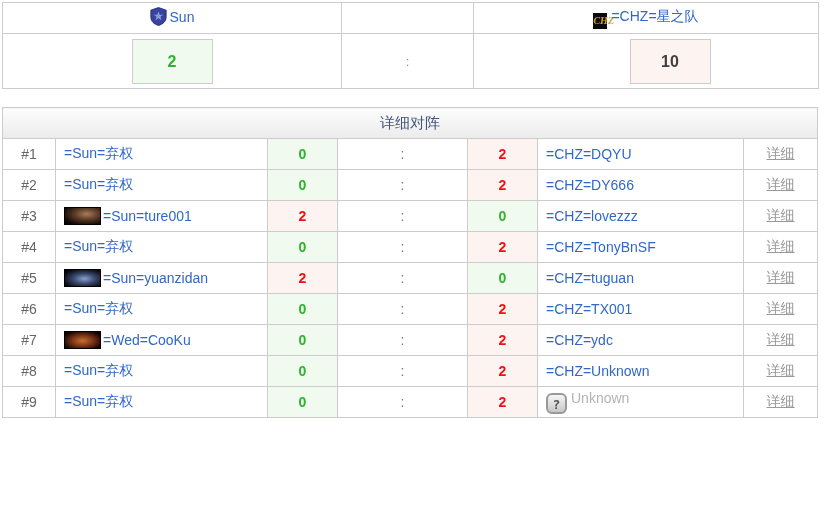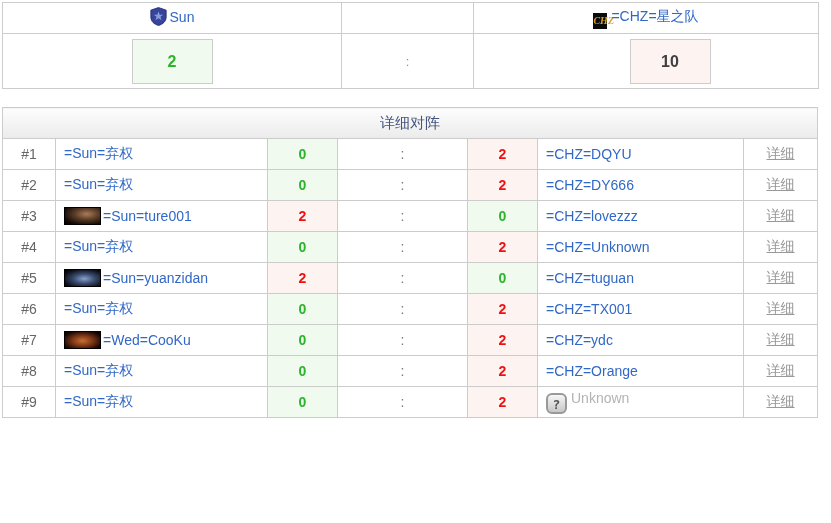--- a/index.html
+++ b/index.html
@@ -155,21 +155,21 @@
       <td class="p-cell"><a class="player-link">=CHZ=lovezzz</a></td>
       <td class="det-cell"><a class="detail-link">详细</a></td>
     </tr>
 
     <tr>
       <td class="num-cell">#4</td>
       <td class="p-cell"><a class="player-link">=Sun=弃权</a></td>
       <td class="s-cell sl">0</td>
       <td class="sep-cell">:</td>
       <td class="s-cell sw">2</td>
-      <td class="p-cell"><a class="player-link">=CHZ=Unknown</a></td>
+      <td class="p-cell"><a class="player-link">=CHZ=TonyBnSF</a></td>
       <td class="det-cell"><a class="detail-link">详细</a></td>
     </tr>
 
     <tr>
       <td class="num-cell">#5</td>
       <td class="p-cell"><span class="avatar ship"></span><a class="player-link">=Sun=yuanzidan</a></td>
       <td class="s-cell sw">2</td>
       <td class="sep-cell">:</td>
       <td class="s-cell sl">0</td>
       <td class="p-cell"><a class="player-link">=CHZ=tuguan</a></td>
@@ -195,21 +195,21 @@
       <td class="p-cell"><a class="player-link">=CHZ=ydc</a></td>
       <td class="det-cell"><a class="detail-link">详细</a></td>
     </tr>
 
     <tr>
       <td class="num-cell">#8</td>
       <td class="p-cell"><a class="player-link">=Sun=弃权</a></td>
       <td class="s-cell sl">0</td>
       <td class="sep-cell">:</td>
       <td class="s-cell sw">2</td>
-      <td class="p-cell"><a class="player-link">=CHZ=Orange</a></td>
+      <td class="p-cell"><a class="player-link">=CHZ=Unknown</a></td>
       <td class="det-cell"><a class="detail-link">详细</a></td>
     </tr>
 
     <tr>
       <td class="num-cell">#9</td>
       <td class="p-cell"><a class="player-link">=Sun=弃权</a></td>
       <td class="s-cell sl">0</td>
       <td class="sep-cell">:</td>
       <td class="s-cell sw">2</td>
       <td class="p-cell unknown-wrap"><span class="unknown-icon">?</span><span>Unknown</span></td>

